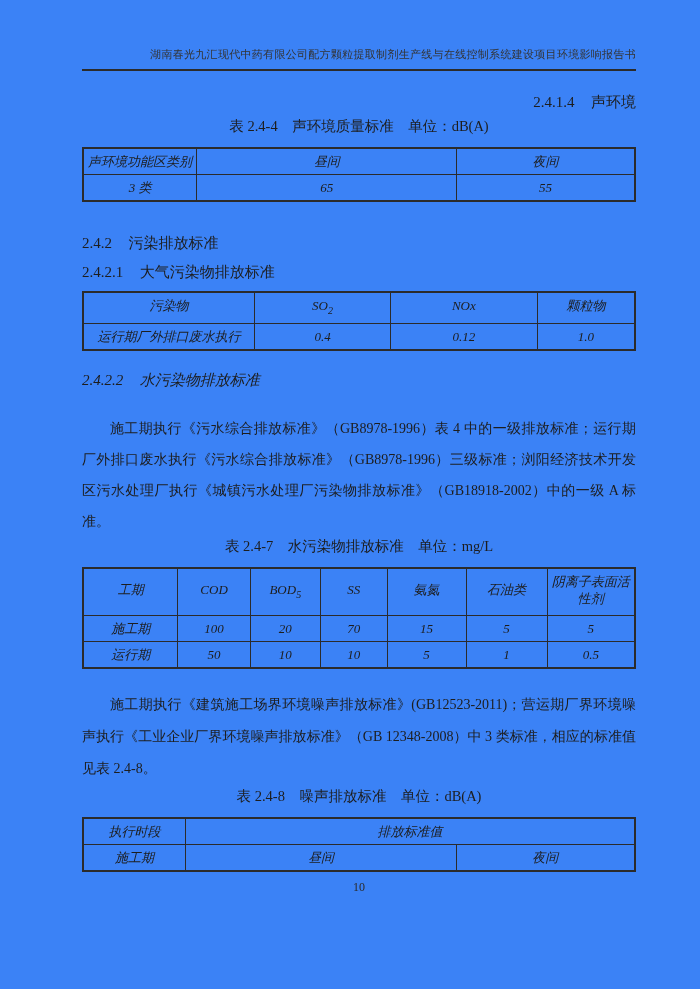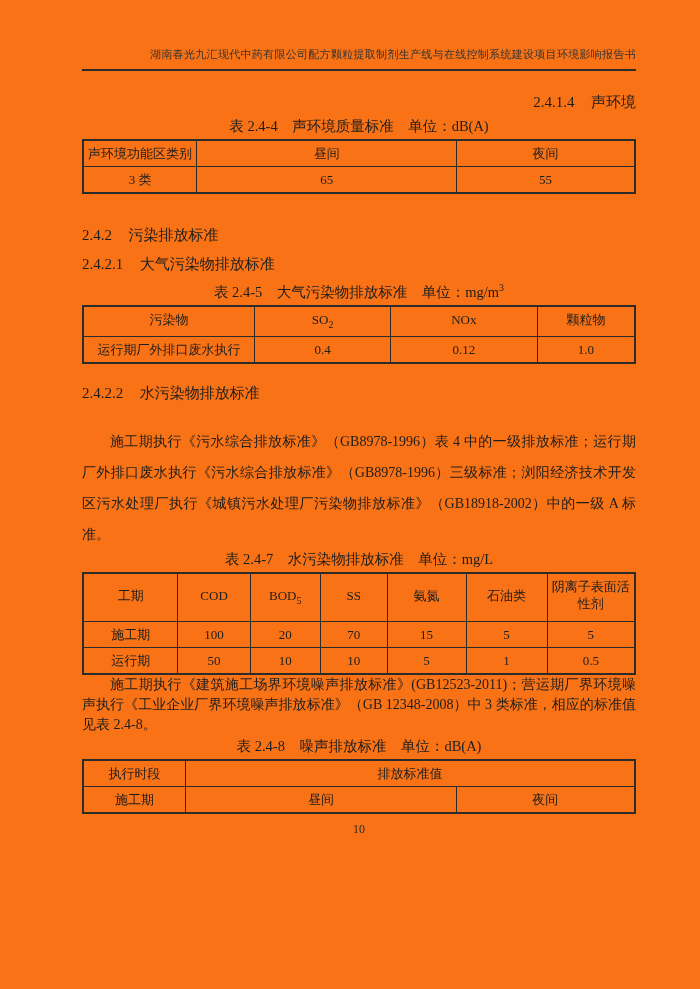--- a/index.html
+++ b/index.html
@@ -1,21 +1,21 @@
 <!DOCTYPE html>
 <html><head>
 <meta charset="utf-8">
 <style>
   html, body { margin: 0; padding: 0; background: #ffffff; }
   .page {
     position: relative;
     width: 700px;
     height: 989px;
     margin: 0 auto;
-    background: #f97316;
+    background: #3b82f6;
     box-sizing: border-box;
     padding: 46px 64px 0 82px;
     font-family: "Liberation Serif", "DejaVu Serif", serif;
     color: #1d1d1d;
     overflow: hidden;
   }
   .doc-header {
     text-align: right;
     font-size: 11px;
     line-height: 16px;
@@ -26,46 +26,47 @@
   }
   .heading {
     font-size: 15px;
     line-height: 22px;
     white-space: nowrap;
   }
   .heading .h-num { margin-right: 1.1em; }
   .h-s1  { margin-top: 20px; text-align: right; }
   .h-s2  { margin-top: 30px; }
   .h-s21 { margin-top: 7px; }
-  .h-s22 { margin-top: 18px; }
+  .h-s22 { margin-top: 18px; font-style: italic; }
   .h-s23 { margin-top: 12px; }
   .para {
     font-size: 14px;
     text-align: justify;
     text-indent: 2em;
     margin: 6px 0 0 0;
   }
   .para-1line { line-height: 30px; }
   .p-water { line-height: 31px; margin-top: 22px; }
-  .p-noise { line-height: 20px; margin-top: 0; }
+  .p-noise { line-height: 32px; margin-top: 20px; }
   .caption {
     text-align: center;
     font-size: 14.5px;
     line-height: 26px;
     margin-top: 0;
   }
   .cap-t7 { margin-top: -4px; text-align: center; }
   .cap-t8 { margin-top: -2px; }
   sup, sub { font-size: 10px; }
   table.doc-table {
     width: 100%;
     border-collapse: collapse;
     border: 2px solid #2b2b2b;
     table-layout: fixed;
-    margin-top: 0;
+    margin-top: 8px;
+    font-style: italic;
   }
   table.doc-table td {
     border: 1px solid #2b2b2b;
     text-align: center;
     vertical-align: middle;
     font-size: 13px;
     line-height: 17px;
     padding: 4px 2px;
     overflow: hidden;
   }
@@ -114,23 +115,20 @@
 
   <div class="heading h-s2">
     <span class="h-num">2.4.2</span><span class="h-title">污染排放标准</span>
   </div>
 
   <div class="heading h-s21">
     <span class="h-num">2.4.2.1</span><span class="h-title">大气污染物排放标准</span>
   </div>
 
 
-  <div class="caption">
-    <span>表 2.4-5　大气污染物排放标准　单位：mg/m</span><sup>3</sup>
-  </div>
 
   <table class="doc-table">
     <colgroup>
         <col style="width:31.1%">
         <col style="width:24.6%">
         <col style="width:26.6%">
         <col style="width:17.7%">
       </colgroup>
     <tbody>
       <tr>

